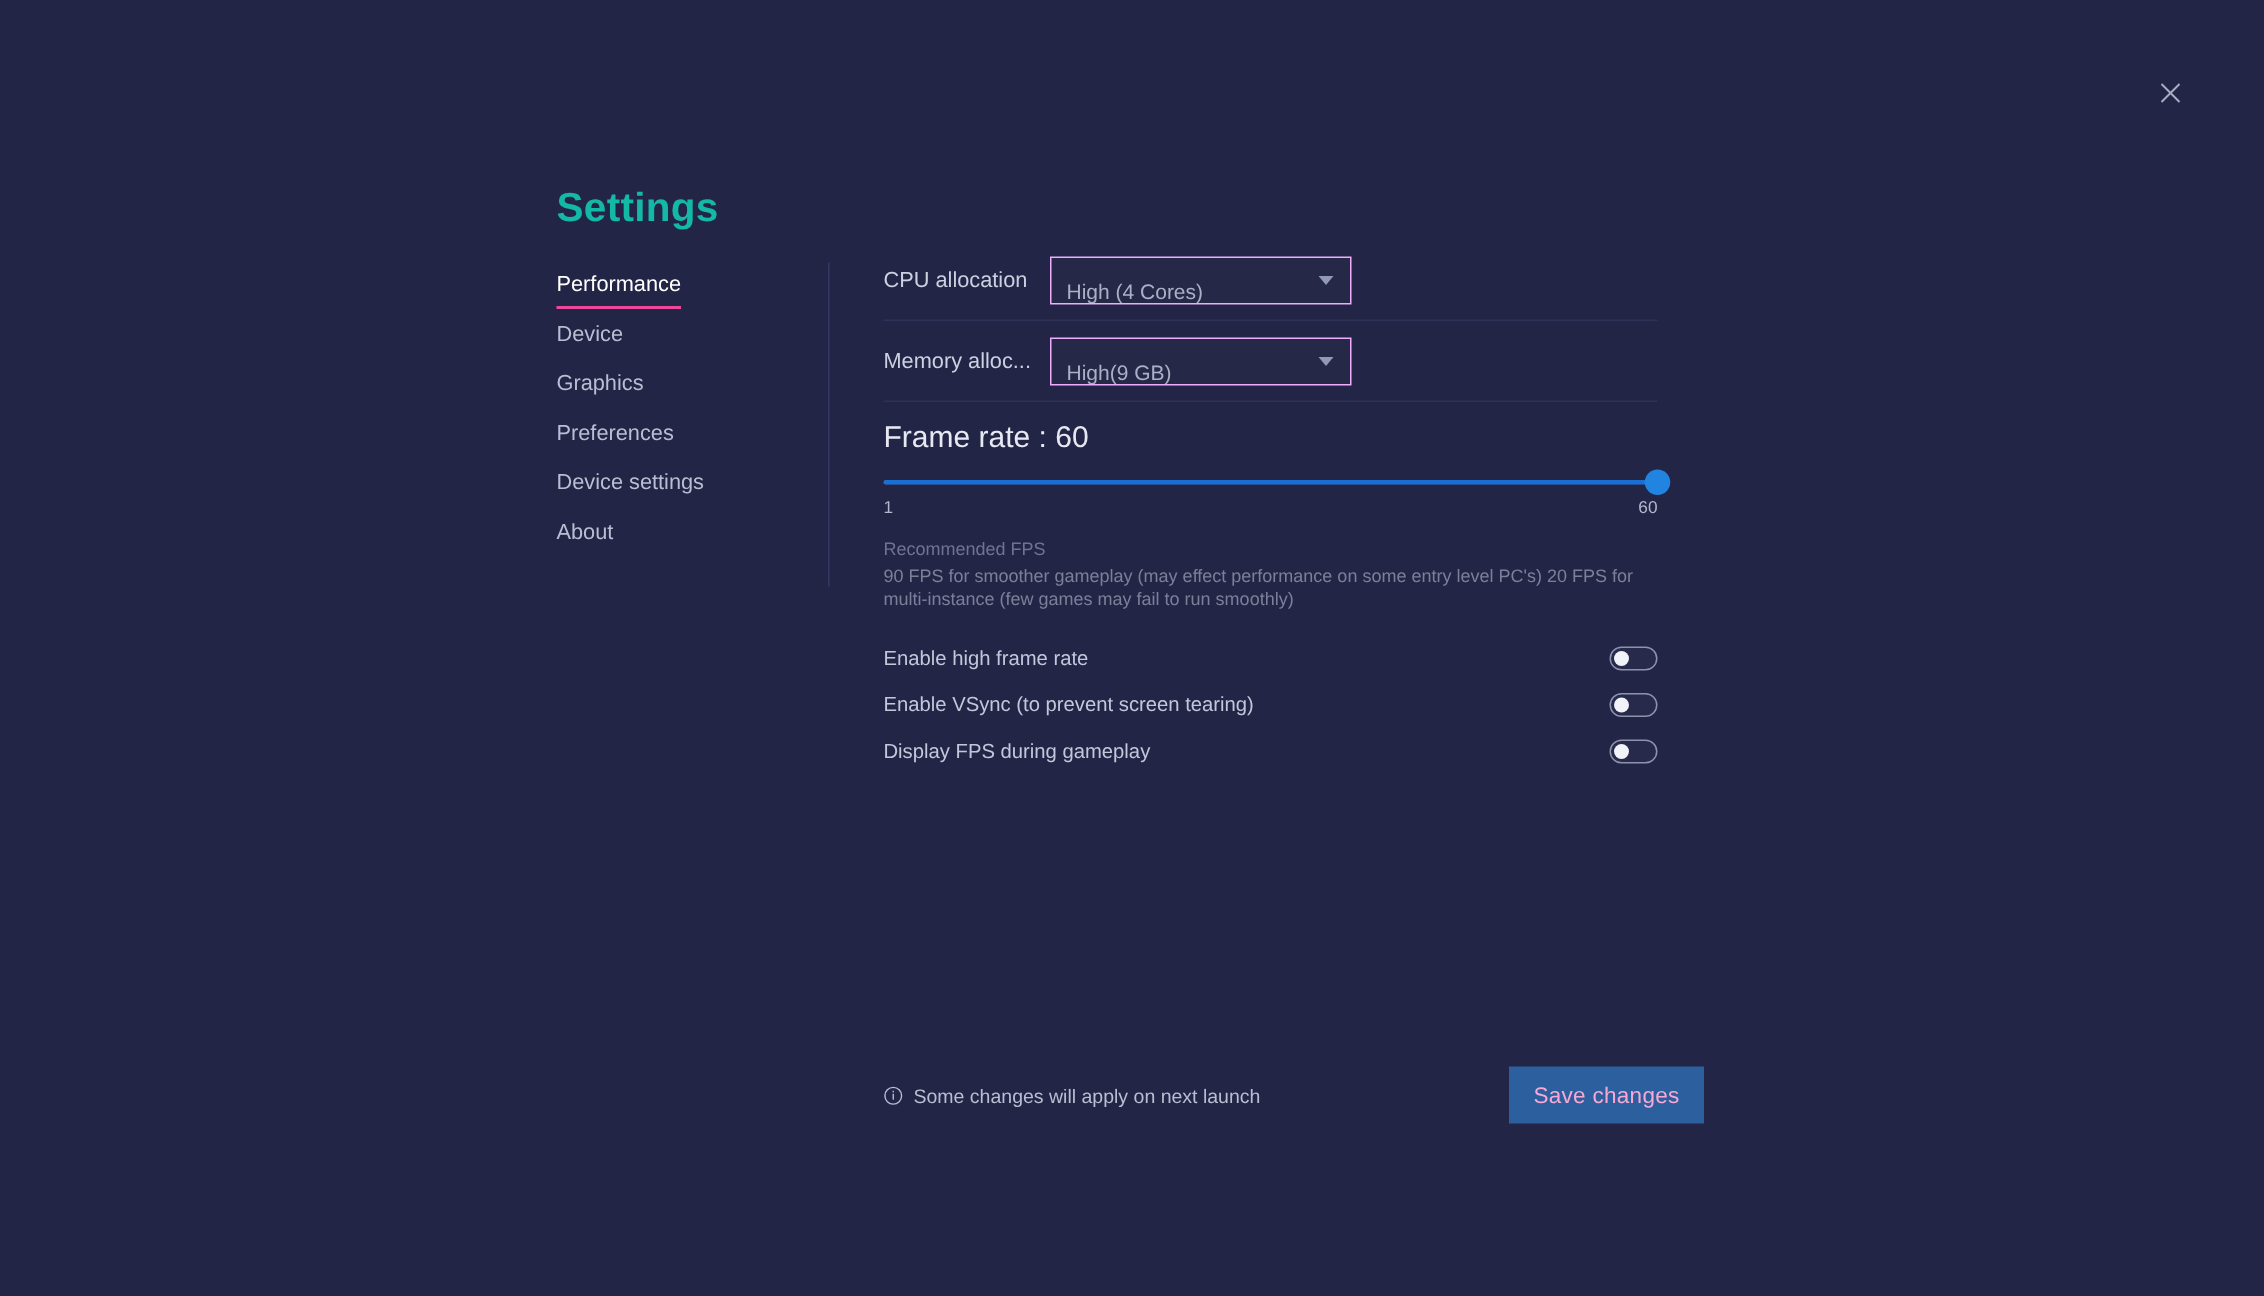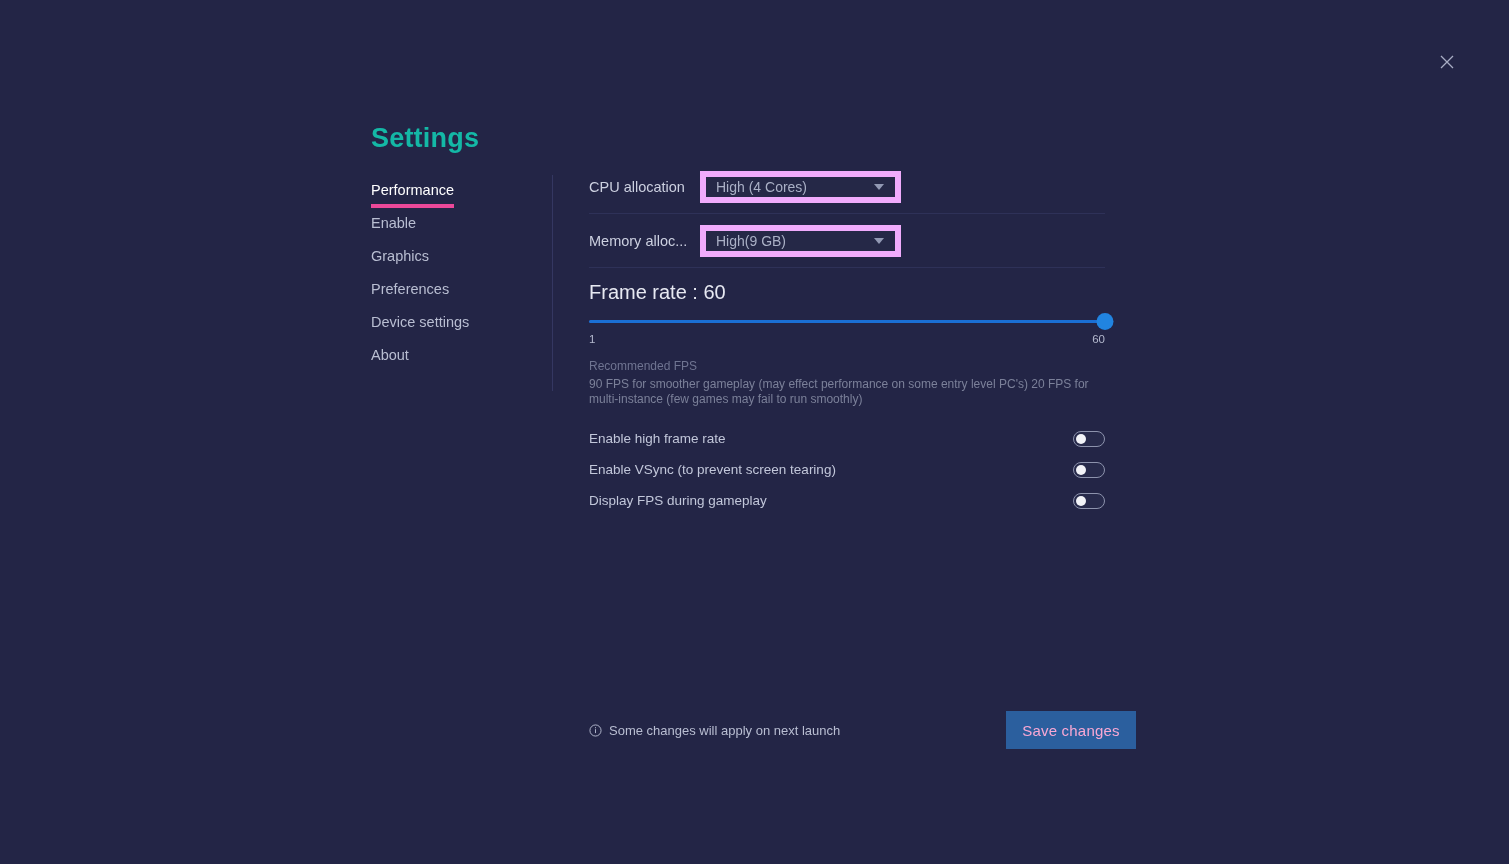--- a/index.html
+++ b/index.html
@@ -63,21 +63,21 @@
     white-space: nowrap;
     display: block;
     position: relative;
   }
   .nav-item .nav-label {
     display: inline-block;
     padding-bottom: 4px;
   }
   .nav-item.active .nav-label {
     color: #ffffff;
-    border-bottom: 4px solid #ec4899;
+    border-bottom: 2px solid #ec4899;
   }
 
   
   #sidebar-divider {
     position: absolute;
     left: 552px;
     top: 175px;
     width: 1px;
     height: 216px;
     background: #343761;
@@ -99,24 +99,24 @@
   .select-row .field-label {
     width: 111px;
     font-size: 14.5px;
     color: #ccd0e0;
     white-space: nowrap;
   }
   .combo {
     position: relative;
     width: 201px;
     height: 32px;
-    border: 6px solid #f0abfc;
+    border: 1px solid #f0abfc;
     background: #252847;
     display: flex;
-    align-items: center;
+    align-items: flex-end;
     padding: 0 10px;
     cursor: pointer;
   }
   .combo .combo-value {
     font-size: 14px;
     color: #aab0c6;
     white-space: nowrap;
     overflow: hidden;
   }
   .combo .caret {
@@ -275,21 +275,21 @@
   </span>
 </button>
 
 <div id="page-title">Settings</div>
 
 <nav id="sidebar">
   <div class="nav-item active">
     <span class="nav-label">Performance</span>
   </div>
   <div class="nav-item">
-    <span class="nav-label">Enable</span>
+    <span class="nav-label">Device</span>
   </div>
   <div class="nav-item">
     <span class="nav-label">Graphics</span>
   </div>
   <div class="nav-item">
     <span class="nav-label">Preferences</span>
   </div>
   <div class="nav-item">
     <span class="nav-label">Device settings</span>
   </div>

